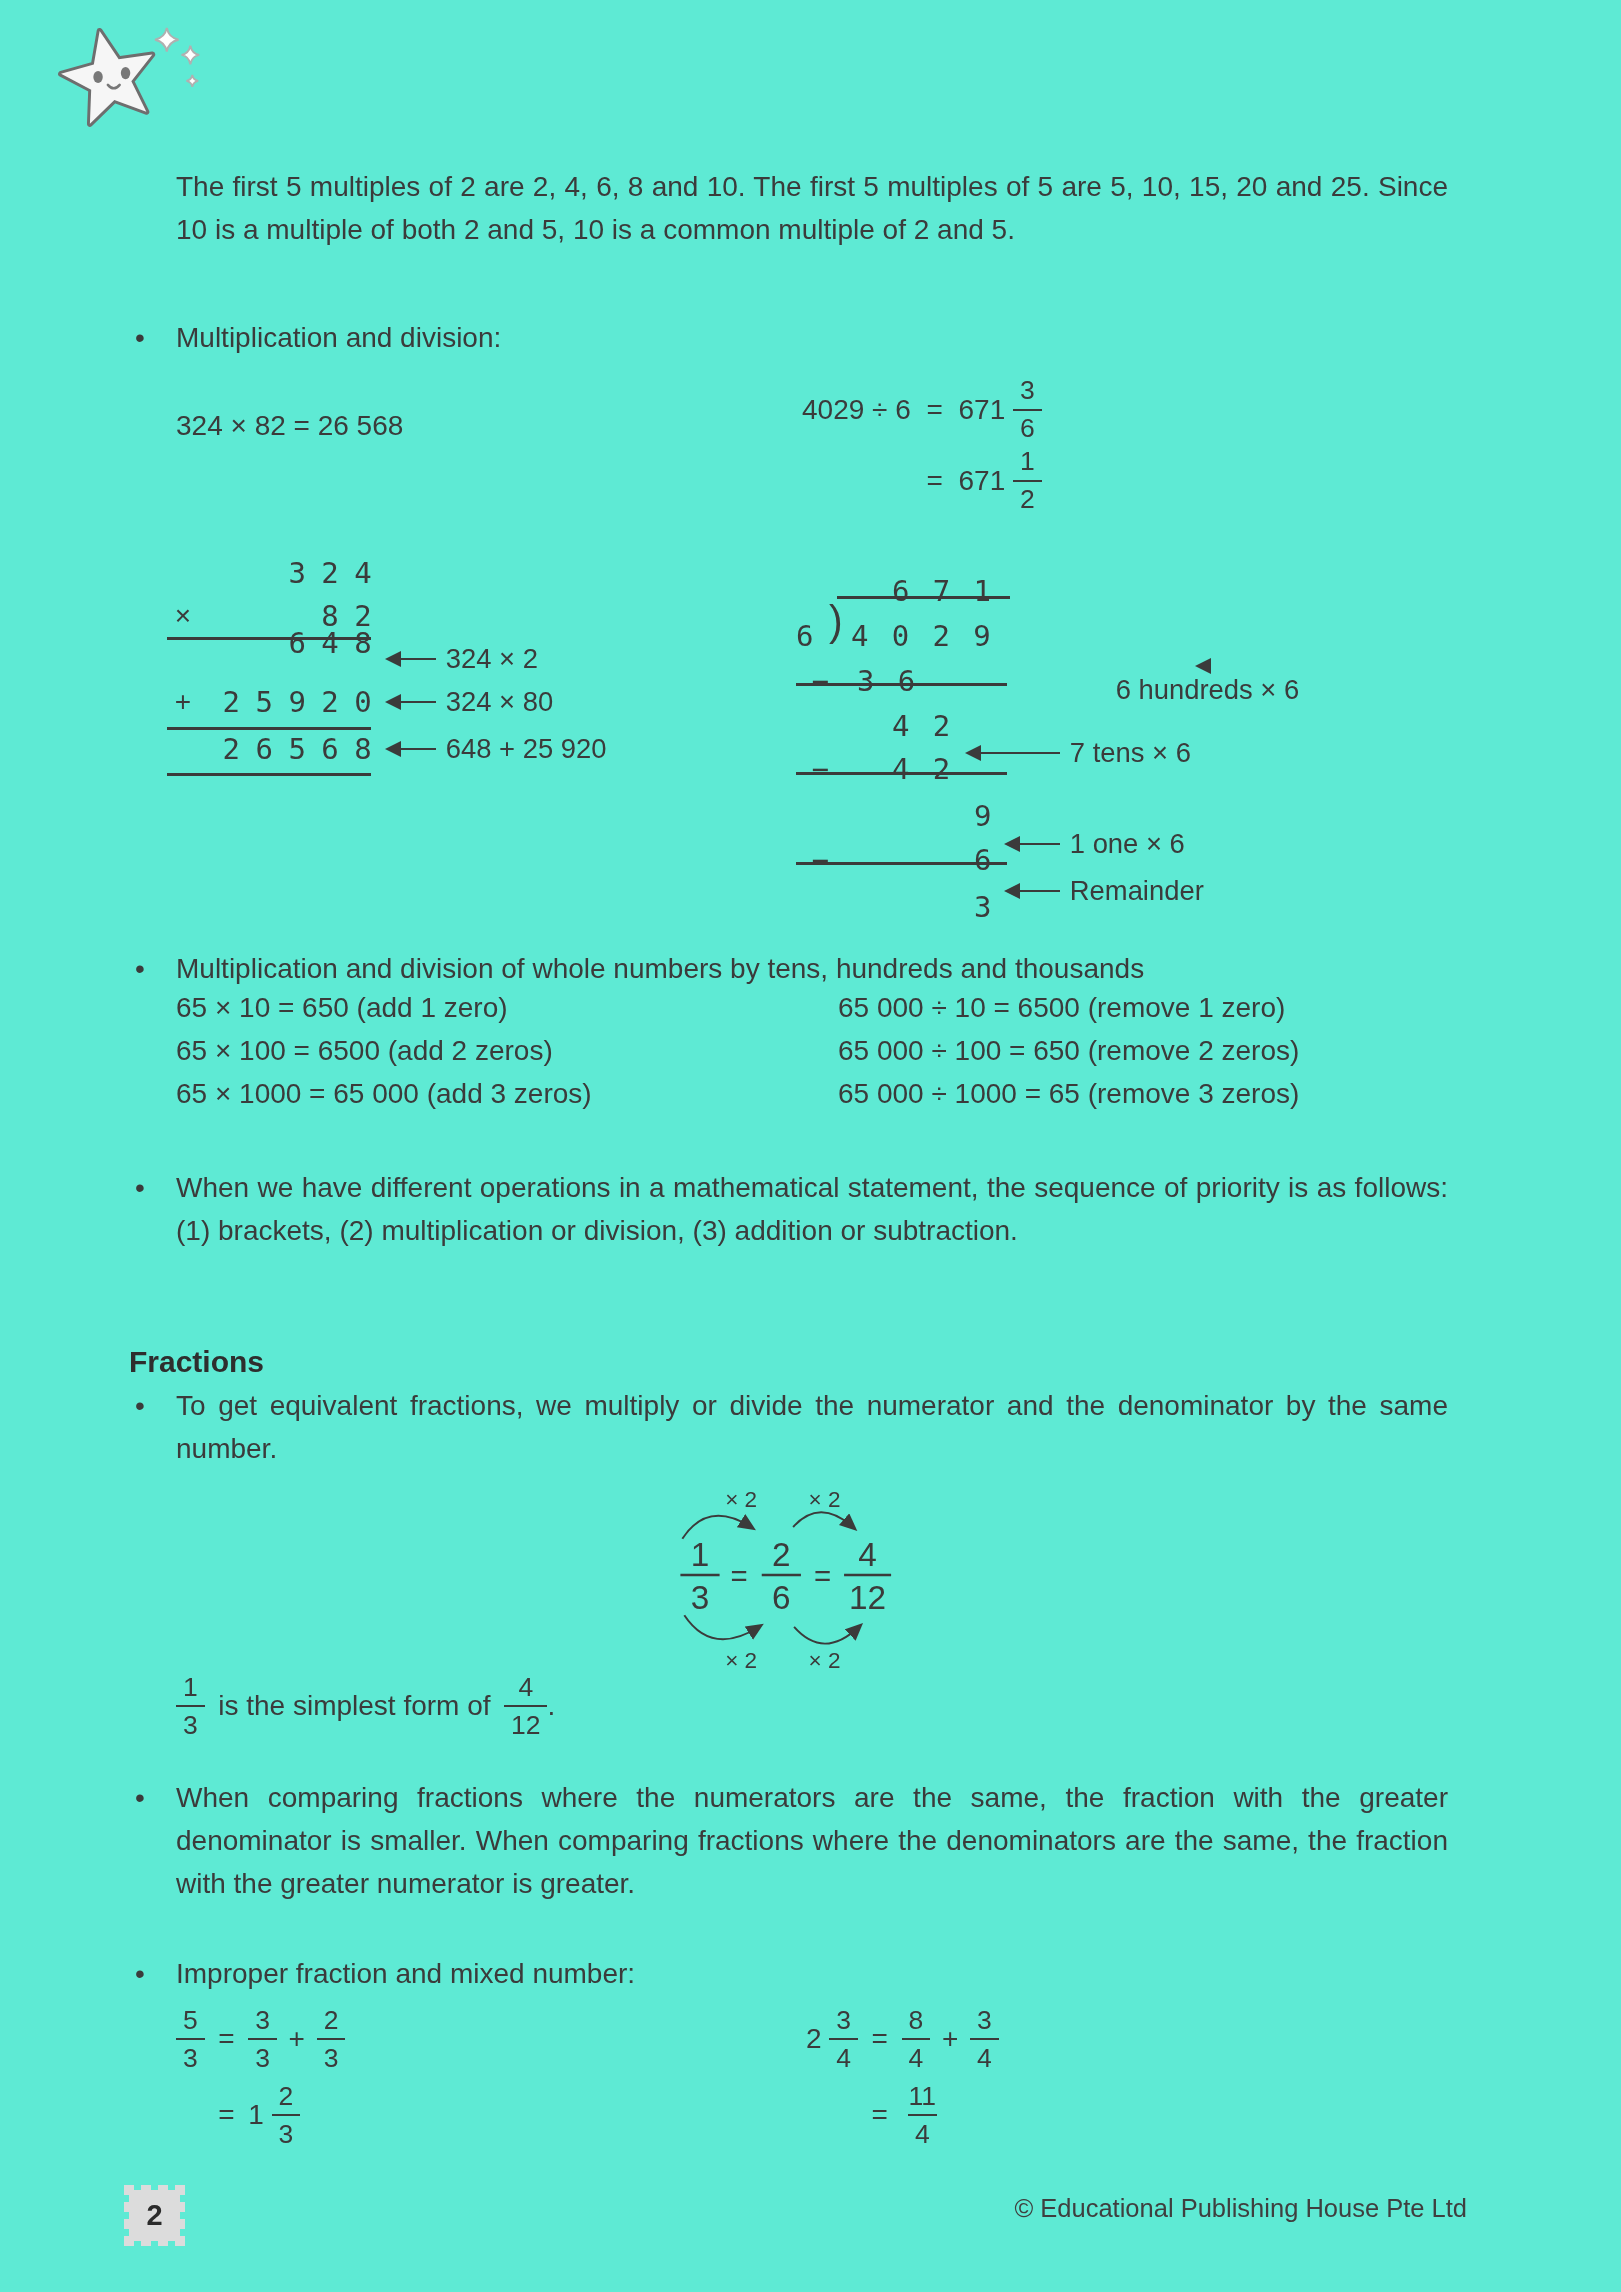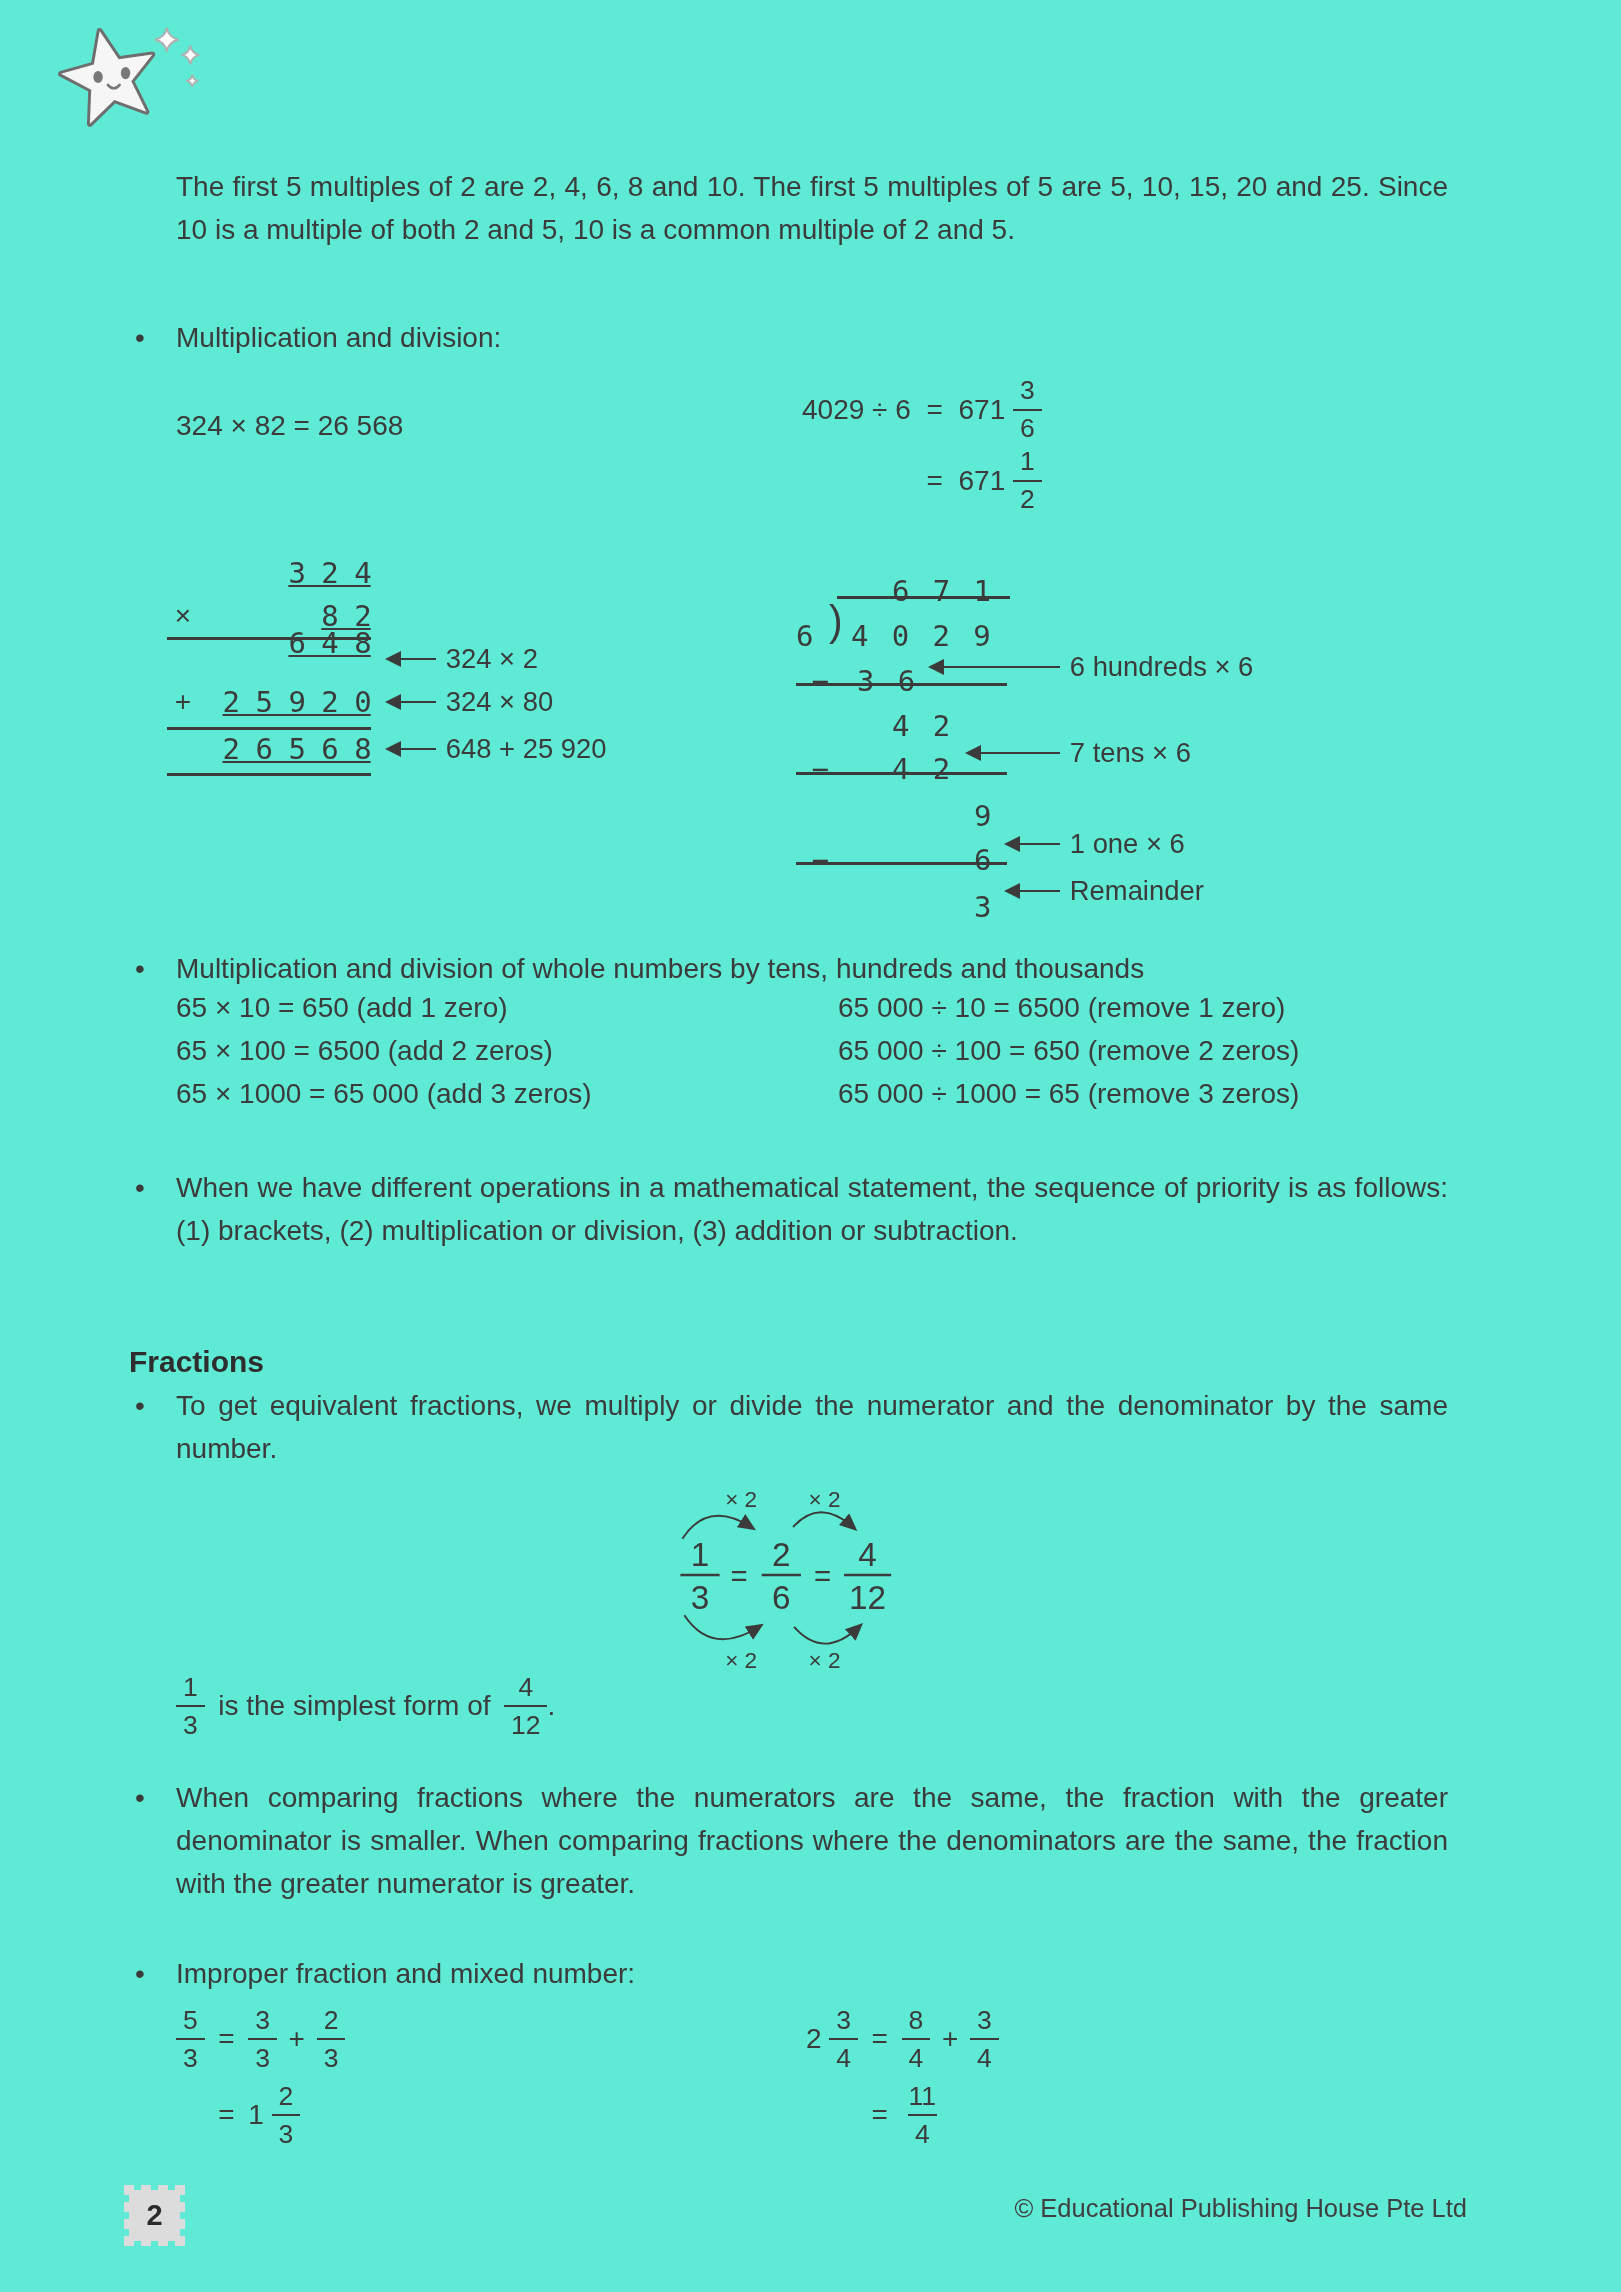--- a/index.html
+++ b/index.html
@@ -21,21 +21,21 @@
   
   .eqgrid{position:absolute;display:grid;grid-template-columns:auto auto auto;column-gap:15.7px;align-items:center;font-size:28px;}
   .eqgrid .cell{display:flex;align-items:center;gap:11.8px;min-height:71px;}
   .eqgrid .lhs{justify-content:flex-end;}
 
   
   .digits{font-family:"DejaVu Sans Mono",monospace;font-size:29px;color:#3b3b3b;}
   .mult-block{position:absolute;left:167px;top:554px;width:588px;height:235px;}
   .mult-row{position:absolute;height:37px;display:flex;align-items:center;}
   .mult-sign{position:absolute;left:7.8px;width:29px;font-size:28px;}
-  .mult-digits{position:absolute;left:15.7px;width:188px;text-align:right;letter-spacing:-1px;text-decoration:underline;}
+  .mult-digits{position:absolute;left:15.7px;width:188px;text-align:right;letter-spacing:-1px;}
   .hline{position:absolute;height:2.5px;background:#3b3b3b;}
 
   .div-block{position:absolute;left:796px;top:558px;width:686px;height:363px;}
   .div-row{position:absolute;height:37px;display:flex;align-items:center;margin-top:16px;}
   .div-digits{letter-spacing:2.9px;}
   .bracket{position:absolute;left:33px;top:39px;font-size:41px;font-weight:400;color:#3b3b3b;transform:scaleY(1.05);}
 
   
   .arrow-note{position:absolute;display:flex;align-items:center;height:37px;}
   .tri{width:0;height:0;border-top:8.8px solid transparent;border-bottom:8.8px solid transparent;border-right:16.7px solid #3b3b3b;flex:none;}
@@ -155,21 +155,21 @@
     <div class="div-row" style="left:55px;top:43px;">
       <span class="digits div-digits">4 0 2 9</span>
     </div>
 
     <div class="div-row" style="left:15.7px;top:88px;">
       <span class="digits">−</span>
     </div>
     <div class="div-row" style="left:61px;top:88px;">
       <span class="digits div-digits">3 6</span>
     </div>
-    <div class="arrow-note" style="left:132px;top:90px;width:549px;">
+    <div class="arrow-note" style="left:132px;top:100px;width:549px;flex-direction:column;">
       <span class="tri"></span>
       <span class="shaft" style="max-width:116px;"></span>
       <span class="note-text">6 hundreds × 6</span>
     </div>
     <div class="hline" style="left:0;top:125px;width:211px;"></div>
 
     <div class="div-row" style="left:96px;top:133px;">
       <span class="digits div-digits">4 2</span>
     </div>
     <div class="div-row" style="left:15.7px;top:176px;">

